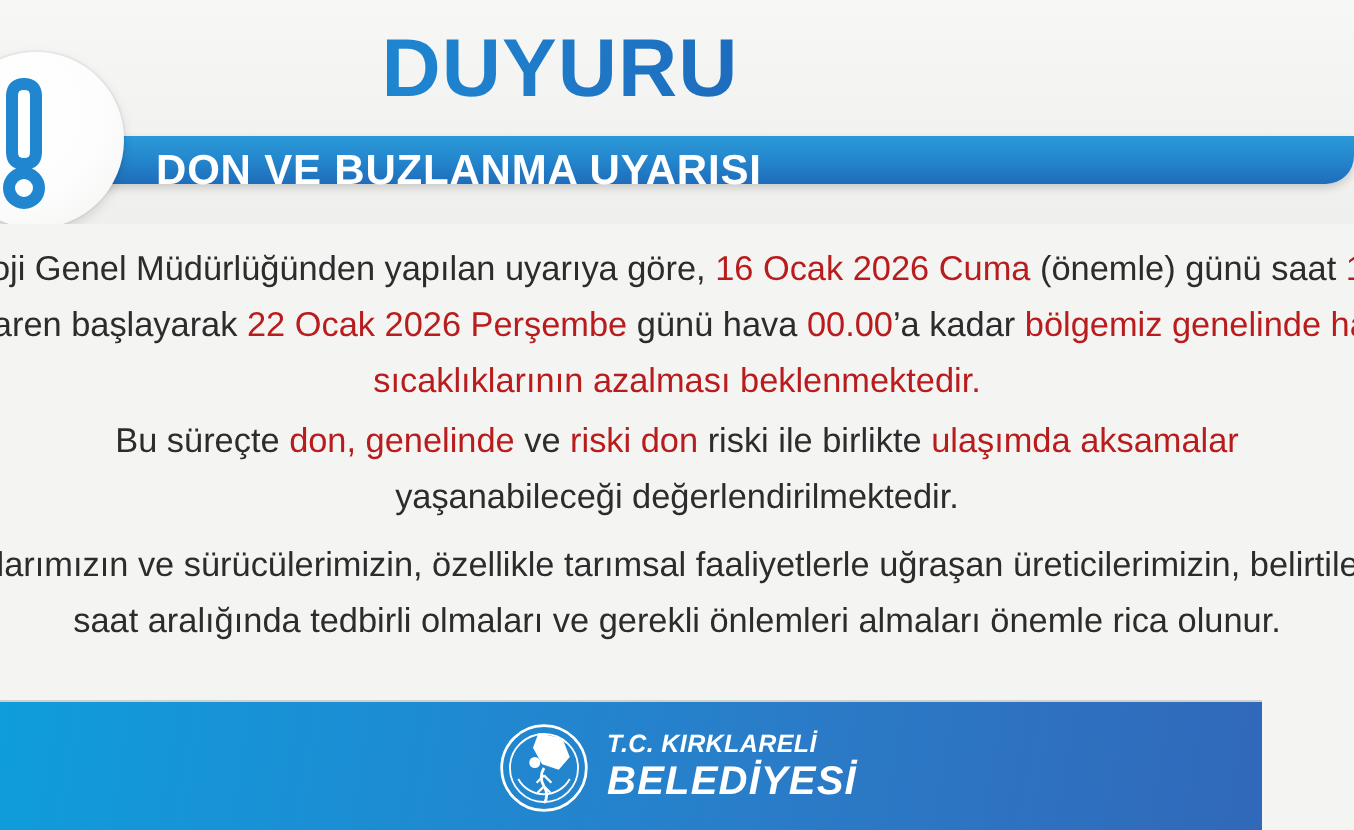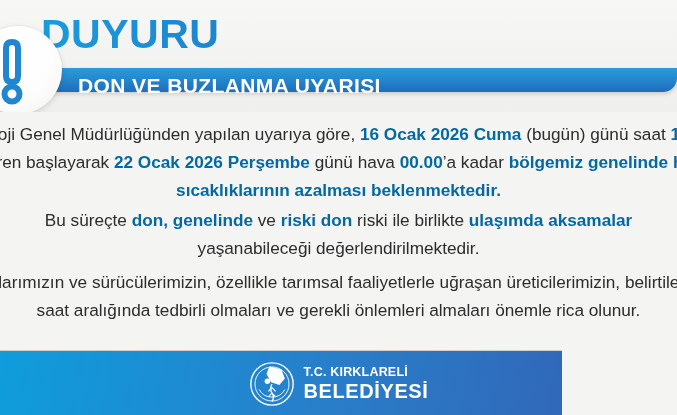--- a/index.html
+++ b/index.html
@@ -47,29 +47,29 @@
     top: 0;
     width: 88px;
     height: 88px;
   }
 
   .title-duyuru {
     position: absolute;
     left: 0;
     top: 8px;
     width: 560px;
+    text-align: center;
     font-size: 41px;
     font-weight: bold;
     letter-spacing: 0.5px;
     line-height: 52px;
     background: linear-gradient(90deg,#1aa0e0 0%,#1f7ecb 45%,#1b4fa8 100%);
     -webkit-background-clip: text;
     background-clip: text;
     color: transparent;
-    padding-left: 41px;
     -webkit-text-fill-color: transparent;
   }
 
   .banner {
     position: absolute;
     left: 36px;
     top: 68px;
     width: 641px;
     height: 24px;
     background: linear-gradient(180deg,#2b9ad8 0%,#2487cd 48%,#1f6dba 100%);
@@ -105,35 +105,36 @@
   .para {
     position: absolute;
     left: -78px;
     width: 833px;
     text-align: center;
     color: #2c2c2c;
     font-size: 17.2px;
     line-height: 28px;
     white-space: pre-wrap;
   }
-  .para b { font-weight: bold; color: #0369a1; }
+  .para b { font-weight: normal; color: #b91c1c; }
 
   .p1 { top: 8px; }
   .p2 { top: 94px; }
   .p3 { top: 156px; }
 
   
   .footer {
     position: absolute;
     left: 0;
     top: 350px;
-    width: 562px;
+    width: 631px;
     height: 65px;
     background: linear-gradient(100deg,#0f9ddc 0%,#1b8ed4 28%,#2a7cc8 62%,#3168b9 100%);
     border-top: 1px solid #cfcfcf;
+    font-style: italic;
   }
   .footer-inner {
     position: absolute;
     left: 0;
     top: 0;
     width: 677px;
     height: 65px;
     display: flex;
     align-items: center;
     justify-content: center;
@@ -178,21 +179,21 @@
 
     <div class="warn-circle">
       <svg class="warn-mark" viewBox="0 0 88 88">
         <path d="M32 22 Q32 16 38 16 Q44 16 44 22 L44 50 Q44 56 38 56 Q32 56 32 50 Z" fill="none" stroke="#1f86cf" stroke-width="6"></path>
         <circle cx="38" cy="68" r="7.5" fill="none" stroke="#1f86cf" stroke-width="6"></circle>
       </svg>
     </div>
   </div>
 
   <div class="body-area">
-    <div class="para p1"><span>Meteoroloji Genel Müdürlüğünden yapılan uyarıya göre, </span><b>16 Ocak 2026 Cuma</b><span> (bugün) günü saat </span><b>18.00</b><span>’den itibaren başlayarak </span><b>22 Ocak 2026 Perşembe</b><span> günü hava </span><b>00.00</b><span>’a kadar </span><b>bölgemiz genelinde hava sıcaklıklarının azalması beklenmektedir.</b></div>
+    <div class="para p1"><span>Meteoroloji Genel Müdürlüğünden yapılan uyarıya göre, </span><b>16 Ocak 2026 Cuma</b><span> (önemle) günü saat </span><b>18.00</b><span>’den itibaren başlayarak </span><b>22 Ocak 2026 Perşembe</b><span> günü hava </span><b>00.00</b><span>’a kadar </span><b>bölgemiz genelinde hava sıcaklıklarının azalması beklenmektedir.</b></div>
     <div class="para p2"><span>Bu süreçte </span><b>don, genelinde</b><span> ve </span><b>riski don</b><span> riski ile birlikte </span><b>ulaşımda aksamalar</b><span>
 yaşanabileceği değerlendirilmektedir.</span></div>
     <div class="para p3"><span>Vatandaşlarımızın ve sürücülerimizin, özellikle tarımsal faaliyetlerle uğraşan üreticilerimizin, belirtilen tarih ve saat aralığında tedbirli olmaları ve gerekli önlemleri almaları önemle rica olunur.</span></div>
   </div>
 
   <div class="footer">
     <div class="footer-inner">
       <svg class="emblem" viewBox="0 0 100 100">
         <circle cx="50" cy="50" r="46" fill="none" stroke="#ffffff" stroke-width="3"></circle>
         <circle cx="50" cy="50" r="37" fill="none" stroke="#ffffff" stroke-width="2"></circle>

